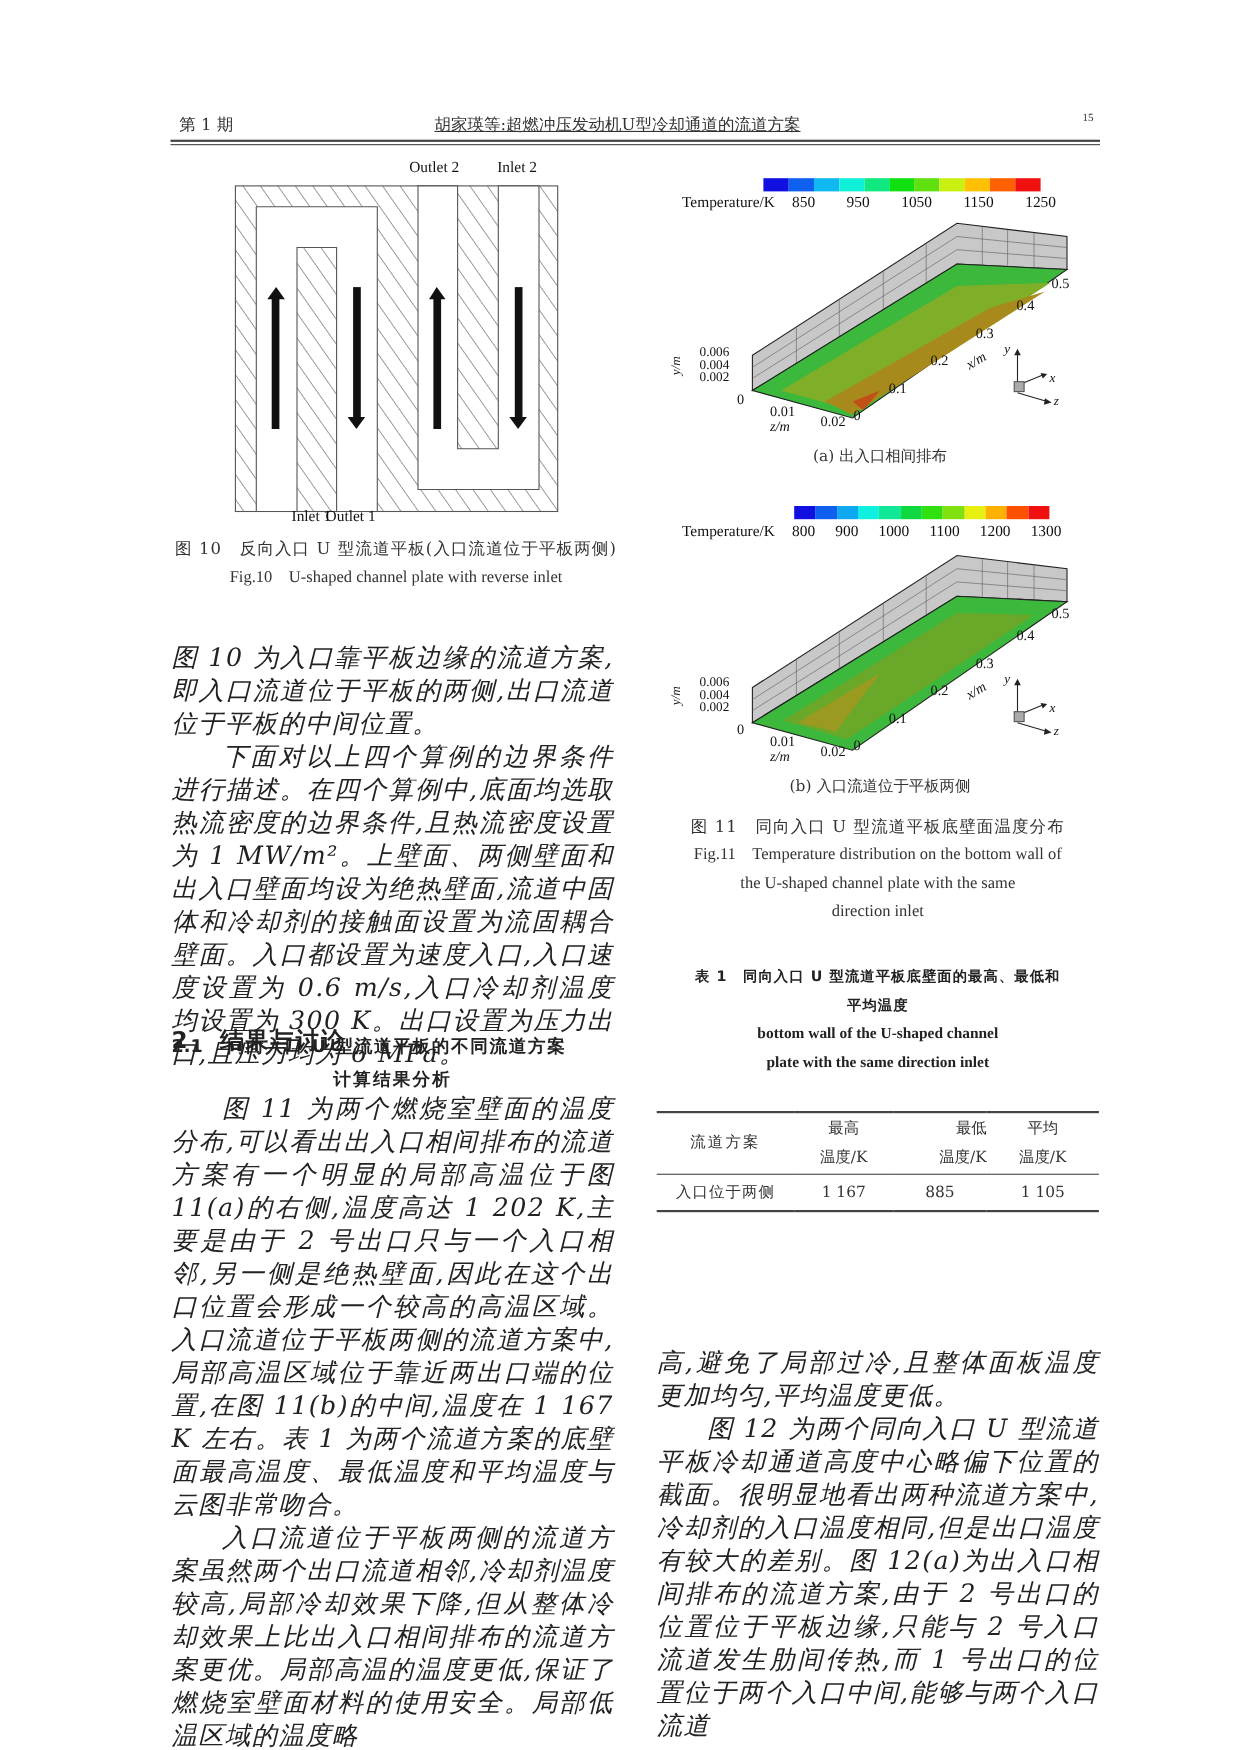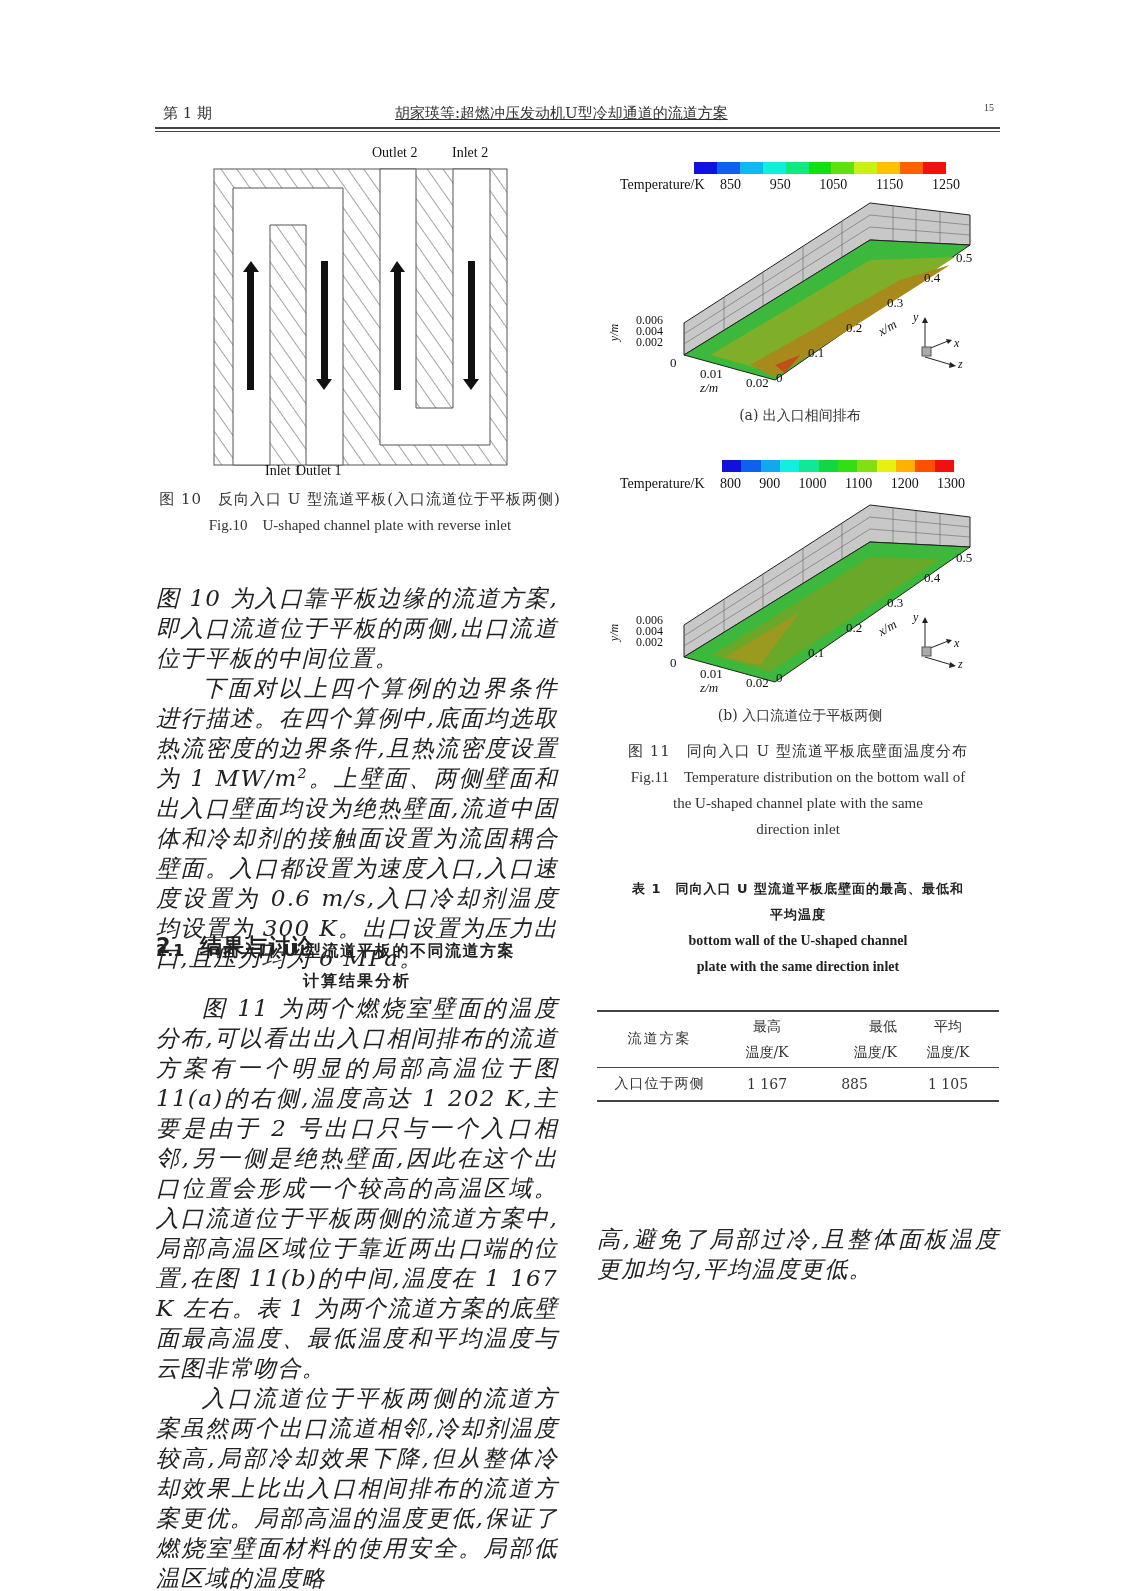--- a/index.html
+++ b/index.html
@@ -286,13 +286,14 @@
       <td style="letter-spacing:1px;">入口位于两侧</td>
       <td>1 167</td>
       <td>885</td>
       <td>1 105</td>
     </tr>
   </tbody>
 </table>
 
 <div class="abs para" style="left:597px;top:1206px;width:402px;margin-top:18px;">
   <p>高,避免了局部过冷,且整体面板温度更加均匀,平均温度更低。</p>
+  <p class="ind">图 12 为两个同向入口 U 型流道平板冷却通道高度中心略偏下位置的截面。很明显地看出两种流道方案中,冷却剂的入口温度相同,但是出口温度有较大的差别。图 12(a)为出入口相间排布的流道方案,由于 2 号出口的位置位于平板边缘,只能与 2 号入口流道发生肋间传热,而 1 号出口的位置位于两个入口中间,能够与两个入口流道</p>
 </div>
 
 </body></html>

